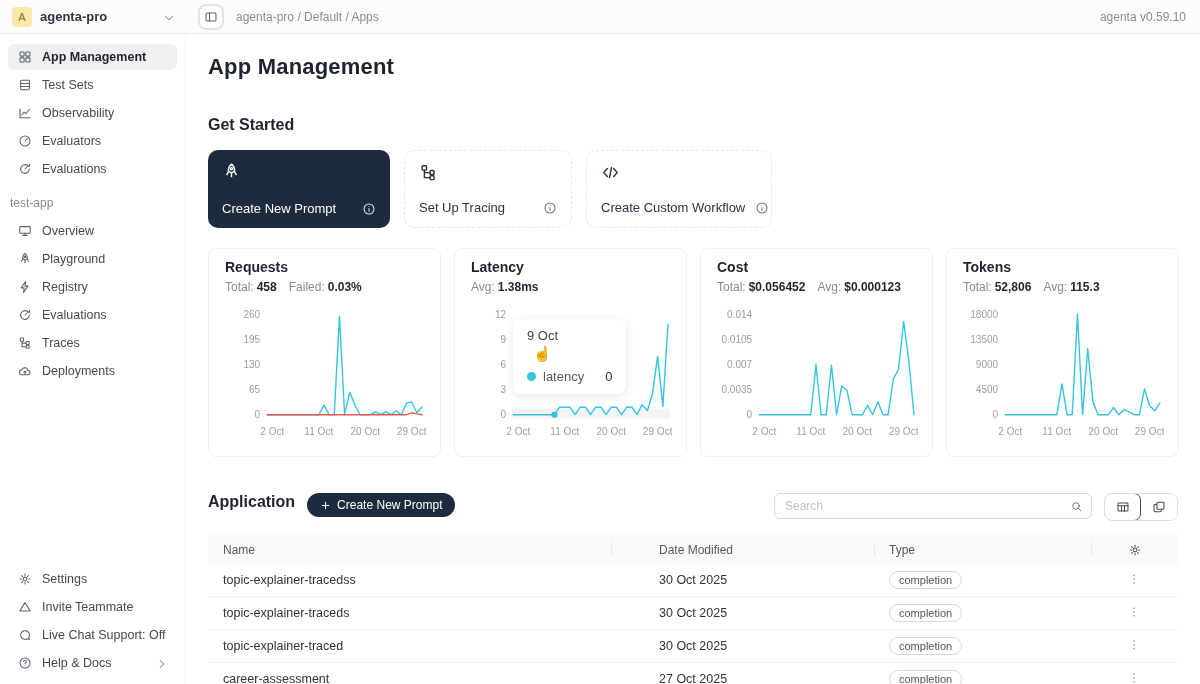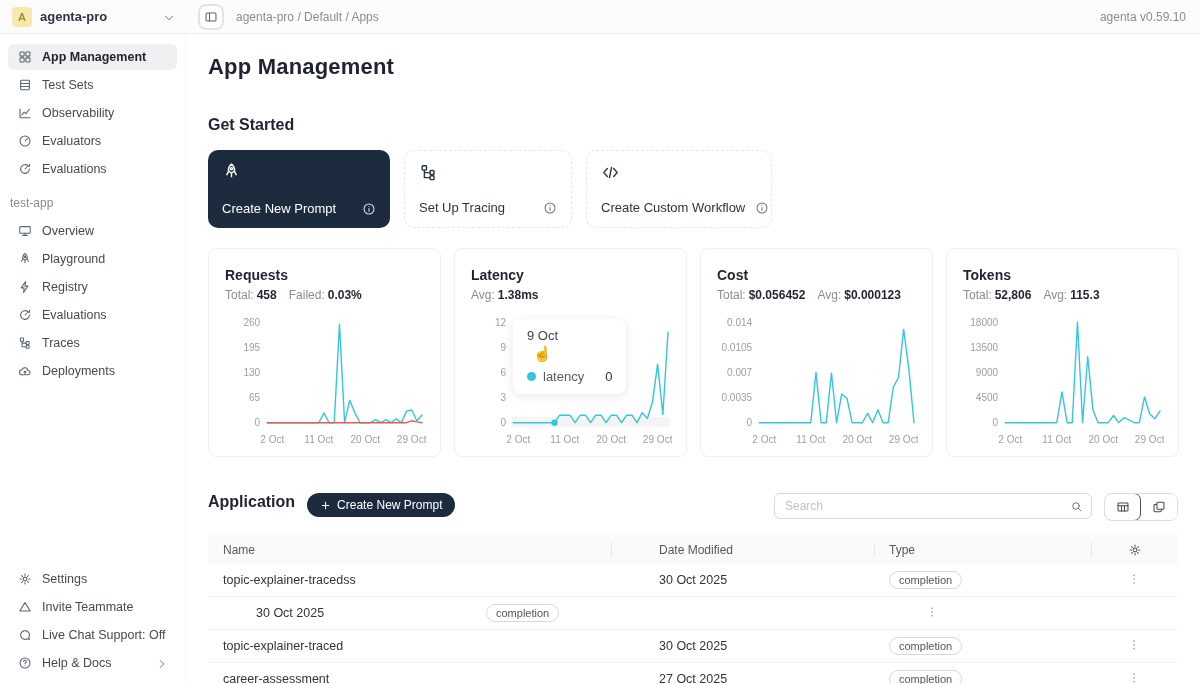--- a/index.html
+++ b/index.html
@@ -49,21 +49,21 @@
   .gs-card.light { color:#2b3440; }
   .gs-card .row { display:flex; align-items:center; justify-content:space-between; gap:10px; }
   .gs-label { font-size:13px; font-weight:500; white-space:nowrap; }
   .gs-card .top-icon .icon { width:19px; height:19px; }
   .gs-card.dark .info { color:#dfe4ea; }
   .gs-card.light .info { color:#6b7280; }
 
   
   .charts { display:flex; gap:13px; margin-top:20px; }
   .chart-card { width:233px; height:209px; border:1px solid #f0f0f0; border-radius:8px;
-    padding:18px 16px; position:relative; background:#fff; }
+    padding:10px 16px; position:relative; background:#fff; }
   .c-title { font-size:14px; font-weight:600; }
   .c-stats { display:flex; gap:12px; margin-top:5px; font-size:12px; color:#8c8c8c;text-align:center; }
   .c-stats b { color:#1f2430; font-weight:600; margin-left:3px; }
   .chart-svg { margin-top:8px; }
   .chart-svg svg text { font-family:"Liberation Sans", sans-serif; }
 
   
   .tooltip { position:absolute; left:58px; top:70px; background:#fff; border-radius:8px;
     box-shadow:0 2px 10px rgba(0,0,0,.10); padding:9px 14px 10px; min-width:104px; z-index:5; }
   .tt-date { font-size:13px; color:#444; }
@@ -507,20 +507,21 @@
             <span class="kebab">
           <svg class="icon" viewBox="0 0 24 24" style="stroke:none">
                 <circle cx="12" cy="5.5" r="1.4" fill="currentColor"></circle>
                 <circle cx="12" cy="12" r="1.4" fill="currentColor"></circle>
                 <circle cx="12" cy="18.5" r="1.4" fill="currentColor"></circle>
               </svg>
             </span>
           </div>
       </div>
       <div class="tr body-row">
+        <div class="cell col-name">topic-explainer-traceds</div>
         <div class="cell col-date">30 Oct 2025</div>
         <div class="cell col-type"><span class="badge">completion</span></div>
         <div class="cell col-act">
             <span class="kebab">
           <svg class="icon" viewBox="0 0 24 24" style="stroke:none">
                 <circle cx="12" cy="5.5" r="1.4" fill="currentColor"></circle>
                 <circle cx="12" cy="12" r="1.4" fill="currentColor"></circle>
                 <circle cx="12" cy="18.5" r="1.4" fill="currentColor"></circle>
               </svg>
             </span>

